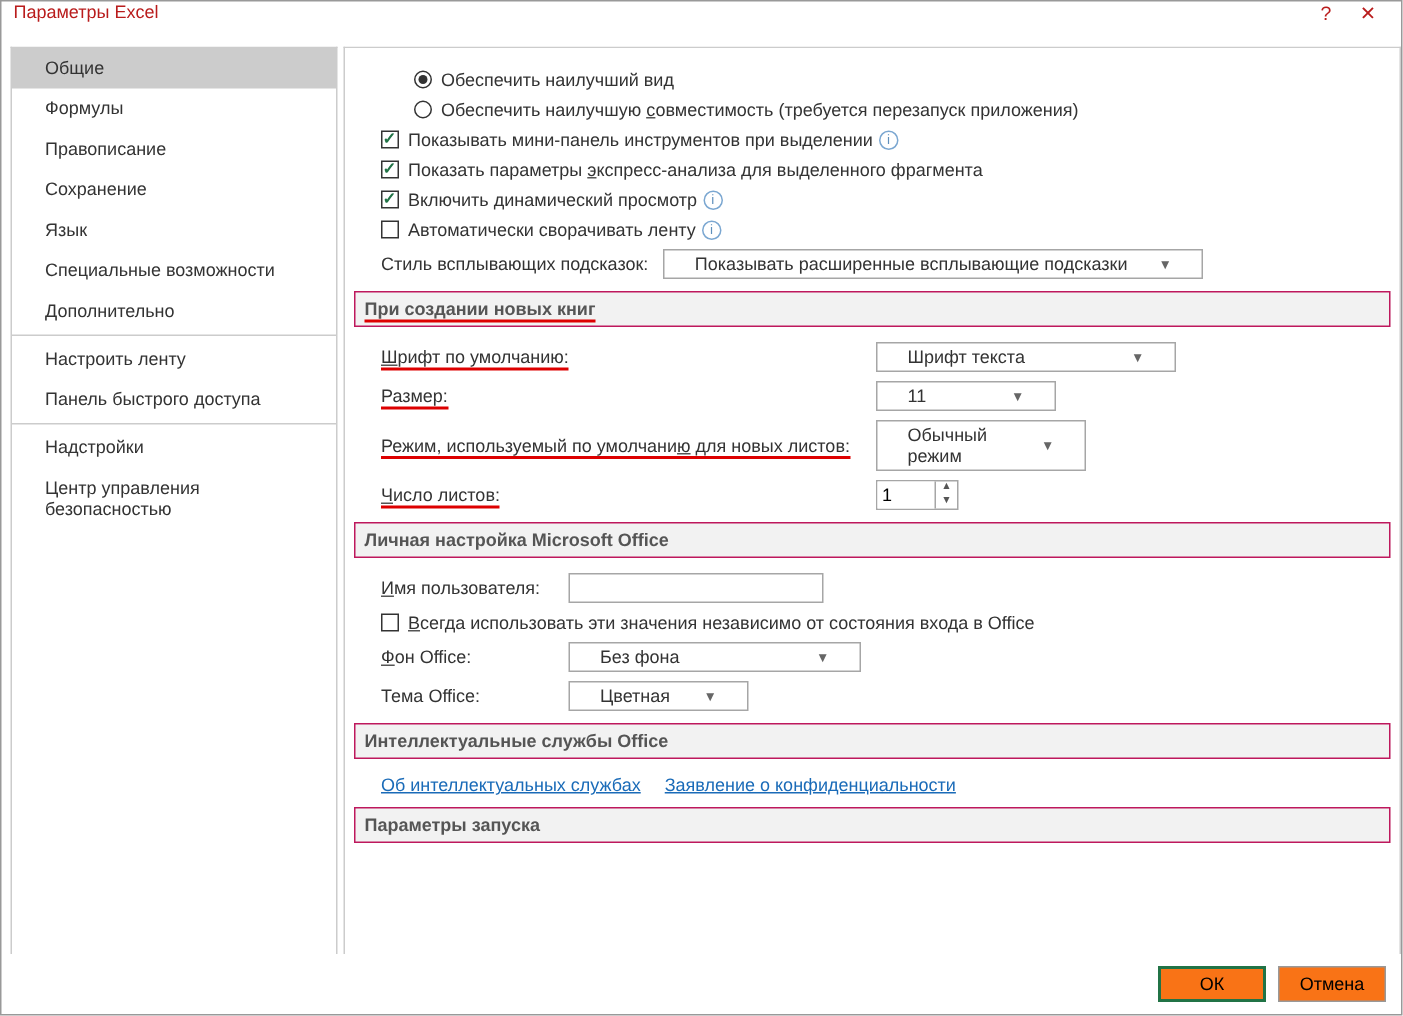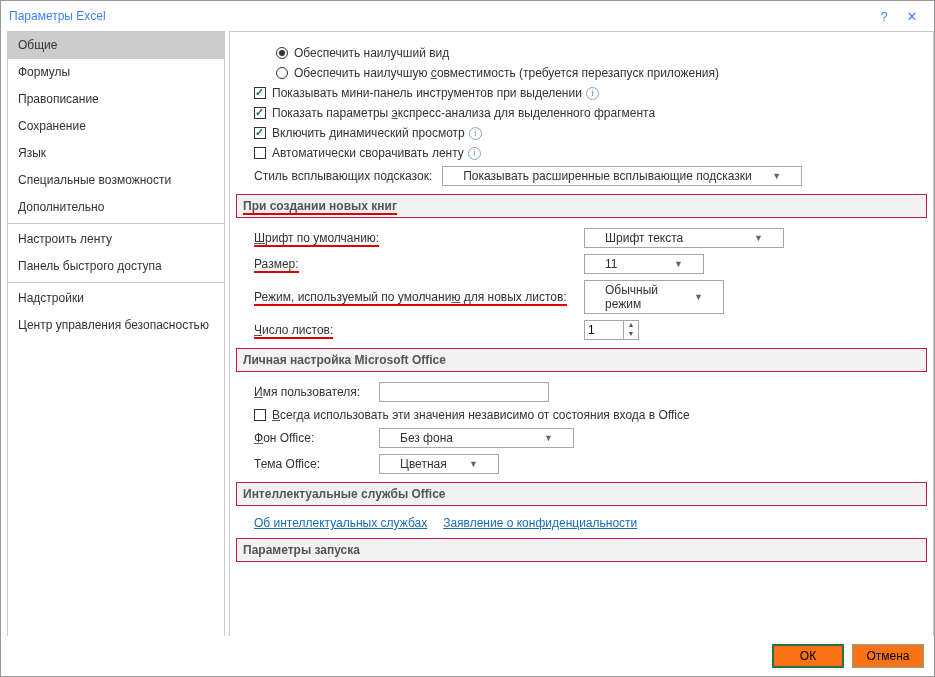--- a/index.html
+++ b/index.html
@@ -1,22 +1,22 @@
 <!DOCTYPE html>
 <html><head>
   <meta charset="utf-8">
   <style>
     * { box-sizing: border-box; margin: 0; padding: 0; font-family: "Segoe UI", Tahoma, sans-serif; }
     body { background: #fff; width: 935px; height: 677px; overflow: hidden; border: 1px solid #999; display:flex; flex-direction:column; }
-    .titlebar { height: 30px; display: flex; align-items: center; padding: 0 8px; font-size: 12px; color: #3b82f6; }
+    .titlebar { height: 30px; display: flex; padding: 0 8px; font-size: 12px; color: #b91c1c; }
     .titlebar .spacer { flex: 1; }
     .titlebar .btn { width: 28px; text-align: center; font-size: 13px; cursor: pointer; }
     .dialog-body { display: flex; flex: 1; overflow: hidden; padding-left:6px;}
     .sidebar { width: 218px; border:1px solid #ccc; border-bottom:none; background:#fff;}
-    .sidebar .item { padding: 6px 10px; font-size:12px; color:#333; cursor:pointer; border-bottom:1px solid transparent;}
+    .sidebar .item { padding: 6px 22px; font-size:12px; color:#333; cursor:pointer; border-bottom:1px solid transparent;}
     .sidebar .item.selected { background:#cccccc; }
     .sidebar .sep { border-top:1px solid #ccc; margin:2px 0;}
     .content { flex:1; position:relative; border:1px solid #ccc; border-bottom:none; margin-left:4px; overflow:hidden;}
     .scrollpane { position:absolute; inset:0; overflow-y:scroll; padding:8px 24px 20px 24px;}
     .section-header { background:#f2f2f2; border:1px solid #be185d; font-weight:600; font-size:12px; color:#555; padding:4px 6px; margin:8px -18px 10px -18px;}
     .row { display:flex; align-items:center; font-size:12px; margin:6px 0; color:#333;}
     .row label { cursor:default;}
     .underlined-letter { text-decoration: underline; text-decoration-color:#555;}
     .info-icon { display:inline-block; width:13px; height:13px; border:1px solid #7ba7d1; border-radius:50%; color:#5f8fbc; font-size:9px; line-height:11px; text-align:center; margin-left:4px; background:#fff;}
     .labelcell { width:330px;}

